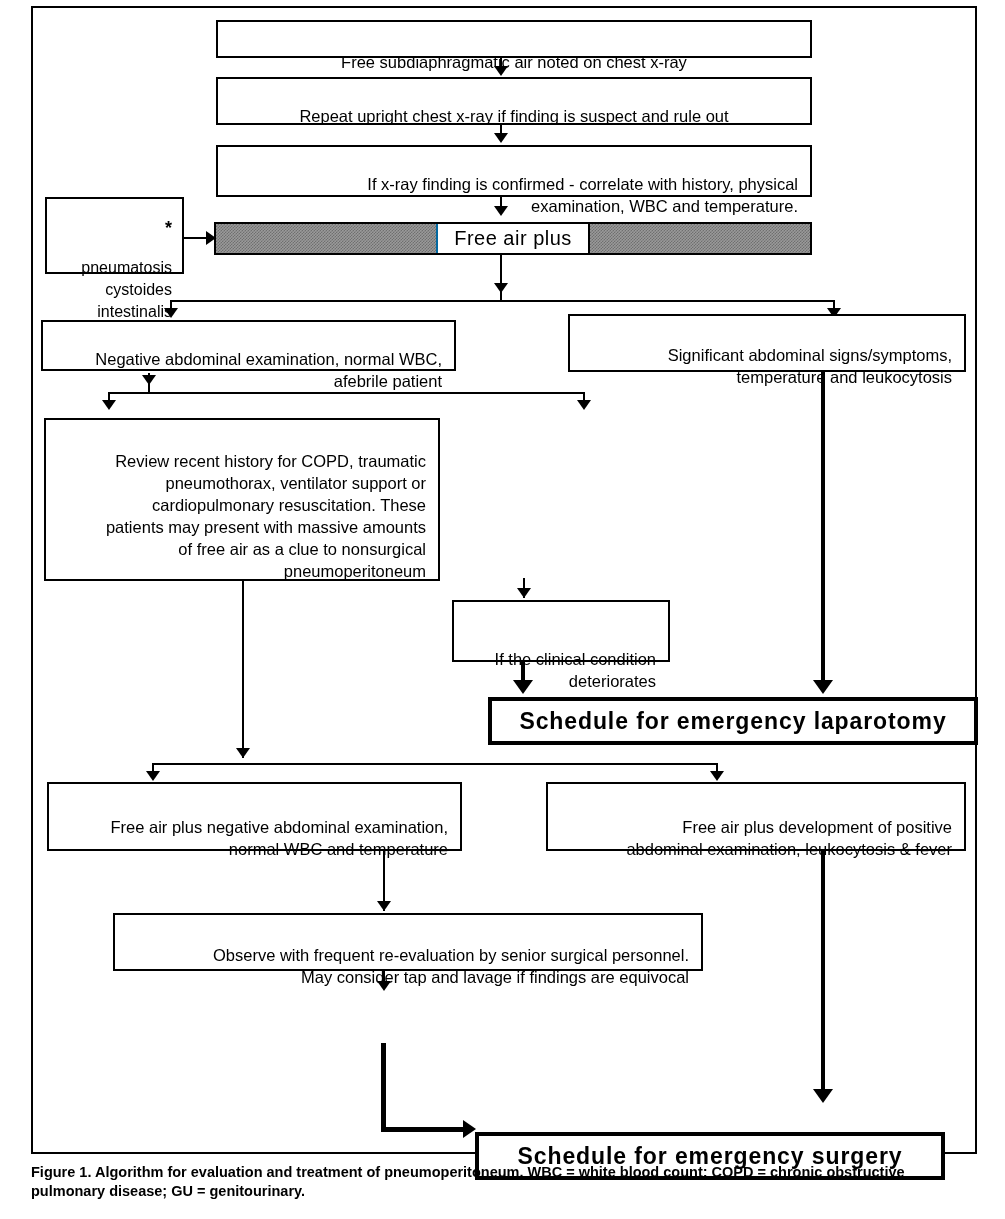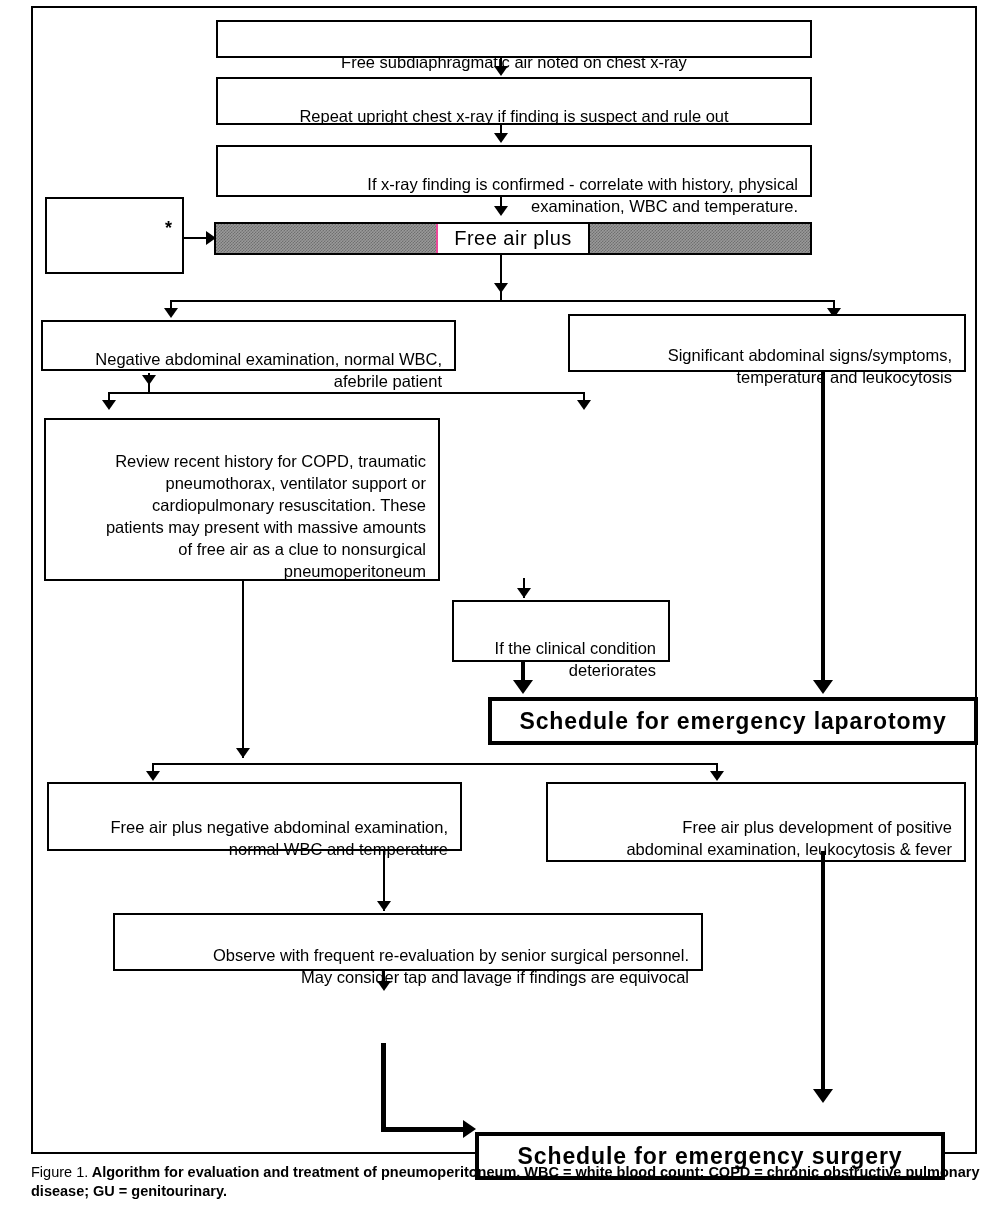--- a/index.html
+++ b/index.html
@@ -66,21 +66,21 @@
     background-color:#9a9a9a;
     background-image:
       linear-gradient(45deg, #6f6f6f 25%, transparent 25%, transparent 75%, #6f6f6f 75%),
       linear-gradient(45deg, #6f6f6f 25%, transparent 25%, transparent 75%, #6f6f6f 75%);
     background-size:3px 3px;
     background-position:0 0, 1.5px 1.5px;
   }
   .band .label{
     flex:0 0 auto;
     background:#ffffff;
-    border-left:2px solid #ec4899;
+    border-left:2px solid #0369a1;
     border-right:2px solid #000;
     display:flex; align-items:center; justify-content:center;
     padding:0 16px;
     font-size:20px;
     letter-spacing:0.5px;
     white-space:nowrap;
   }
   
   .ln{ position:absolute; background:#000; }
   .ln.v{ width:2px; }
@@ -118,21 +118,21 @@
   
   .caption{
     position:absolute;
     left:31px; top:1163px;
     width:950px;
     font-size:14.5px;
     line-height:19px;
     font-weight:bold;
     color:#000;
   }
-  .caption .lead{ font-weight:normal;margin-top:28px; }
+  .caption .lead{ font-weight:bold;margin-top:28px; }
   .underline{ text-decoration:underline;margin-top:12px; }
 </style>
 </head>
 <body>
 
 <div id="page">
 
   <div class="frame"></div>
 
   <div class="node center" style="left:216px; top:20px; width:596px; height:38px;">
@@ -153,20 +153,23 @@
   <div class="node" style="left:216px; top:145px; width:596px; height:52px; padding-top:4px;">
     <span>If x-ray finding is confirmed - correlate with history, physical
 examination, WBC and temperature.</span>
   </div>
 
   <div class="ln v" style="left:500px; top:197px; height:17px;"></div>
   <div class="ah" style="left:494px; top:206px;"></div>
 
   <div class="node footnote" style="left:45px; top:197px; width:139px; height:77px; padding-top:2px;">
     <div style="font-size:18px;line-height:11px;font-weight:bold;">*</div>
+    <div style="margin-top:1px;">pneumatosis
+cystoides
+intestinalis</div>
   </div>
 
   <div class="ln h" style="left:184px; top:237px; width:27px;"></div>
   <div class="ar" style="left:206px; top:231px;"></div>
 
   <div class="band" style="left:214px; top:222px; width:598px; height:33px;">
     <div class="hatch"></div>
     <div class="label">Free air plus</div>
     <div class="hatch"></div>
   </div>
@@ -204,21 +207,21 @@
 pneumothorax, ventilator support or
 cardiopulmonary resuscitation.  These
 patients may present with massive amounts
 of free air as a clue to nonsurgical
 pneumoperitoneum</span>
   </div>
 
   <div class="ln v" style="left:523px; top:578px; height:20px;"></div>
   <div class="ah" style="left:517px; top:588px;"></div>
 
-  <div class="node" style="left:452px; top:600px; width:218px; height:62px; padding-top:13px;">
+  <div class="node" style="left:452px; top:600px; width:218px; height:62px; padding-top:24px;">
     <span>If the clinical condition
 deteriorates</span>
   </div>
 
   <div class="ln v t" style="left:521px; top:662px; height:28px;"></div>
   <div class="ah big" style="left:513px; top:680px;"></div>
 
   <div class="node thick heavy-title vcenter" style="left:488px; top:697px; width:490px; height:48px;">
     <span>Schedule  for  emergency  laparotomy</span>
   </div>
@@ -228,21 +231,21 @@
   <div class="ln h" style="left:152px; top:763px; width:566px;"></div>
   <div class="ln v" style="left:152px; top:763px; height:14px;"></div>
   <div class="ah" style="left:146px; top:771px;"></div>
   <div class="ln v" style="left:716px; top:763px; height:14px;"></div>
   <div class="ah" style="left:710px; top:771px;"></div>
 
   <div class="node" style="left:47px; top:782px; width:415px; height:69px; padding-top:10px;">
     <span>Free air plus negative abdominal examination,
 normal WBC and temperature</span>
   </div>
-  <div class="node" style="left:546px; top:782px; width:420px; height:80px; padding-top:10px;padding-left:12px;">
+  <div class="node" style="left:546px; top:782px; width:420px; height:69px; padding-top:10px;padding-left:12px;">
     <span>Free air plus development of positive
 abdominal examination, leukocytosis &amp; fever</span>
   </div>
 
   <div class="ln v t" style="left:821px; top:851px; height:248px;"></div>
   <div class="ah big" style="left:813px; top:1089px;"></div>
 
   <div class="ln v" style="left:383px; top:851px; height:60px;"></div>
   <div class="ah" style="left:377px; top:901px;"></div>
 

